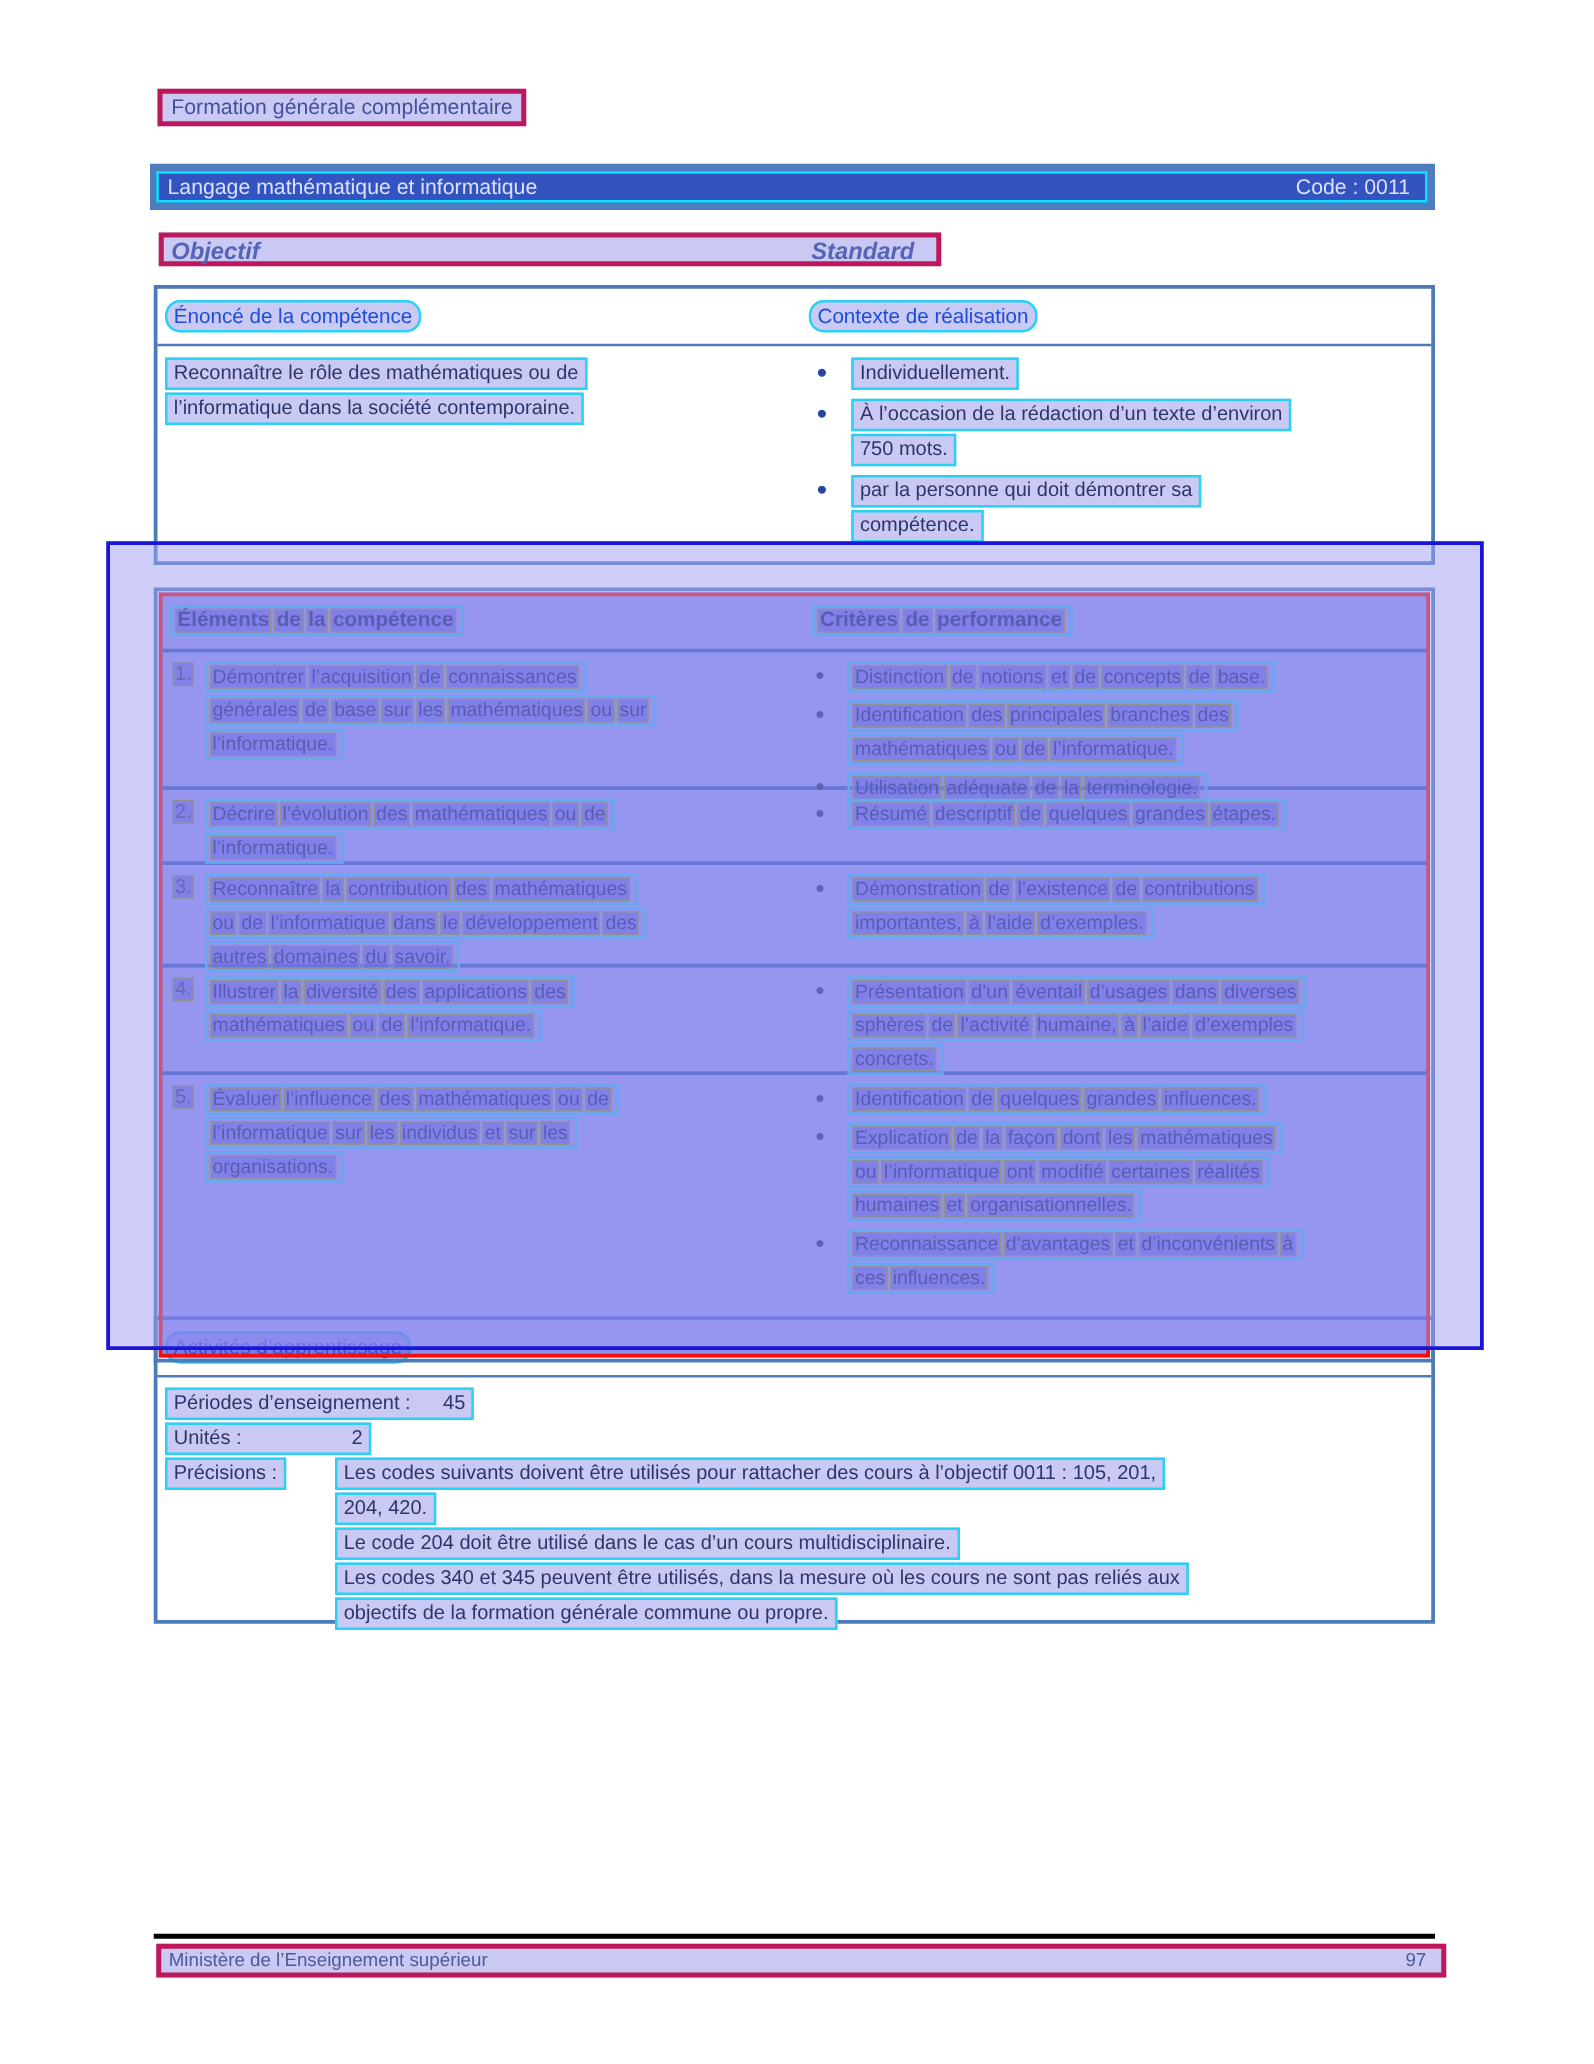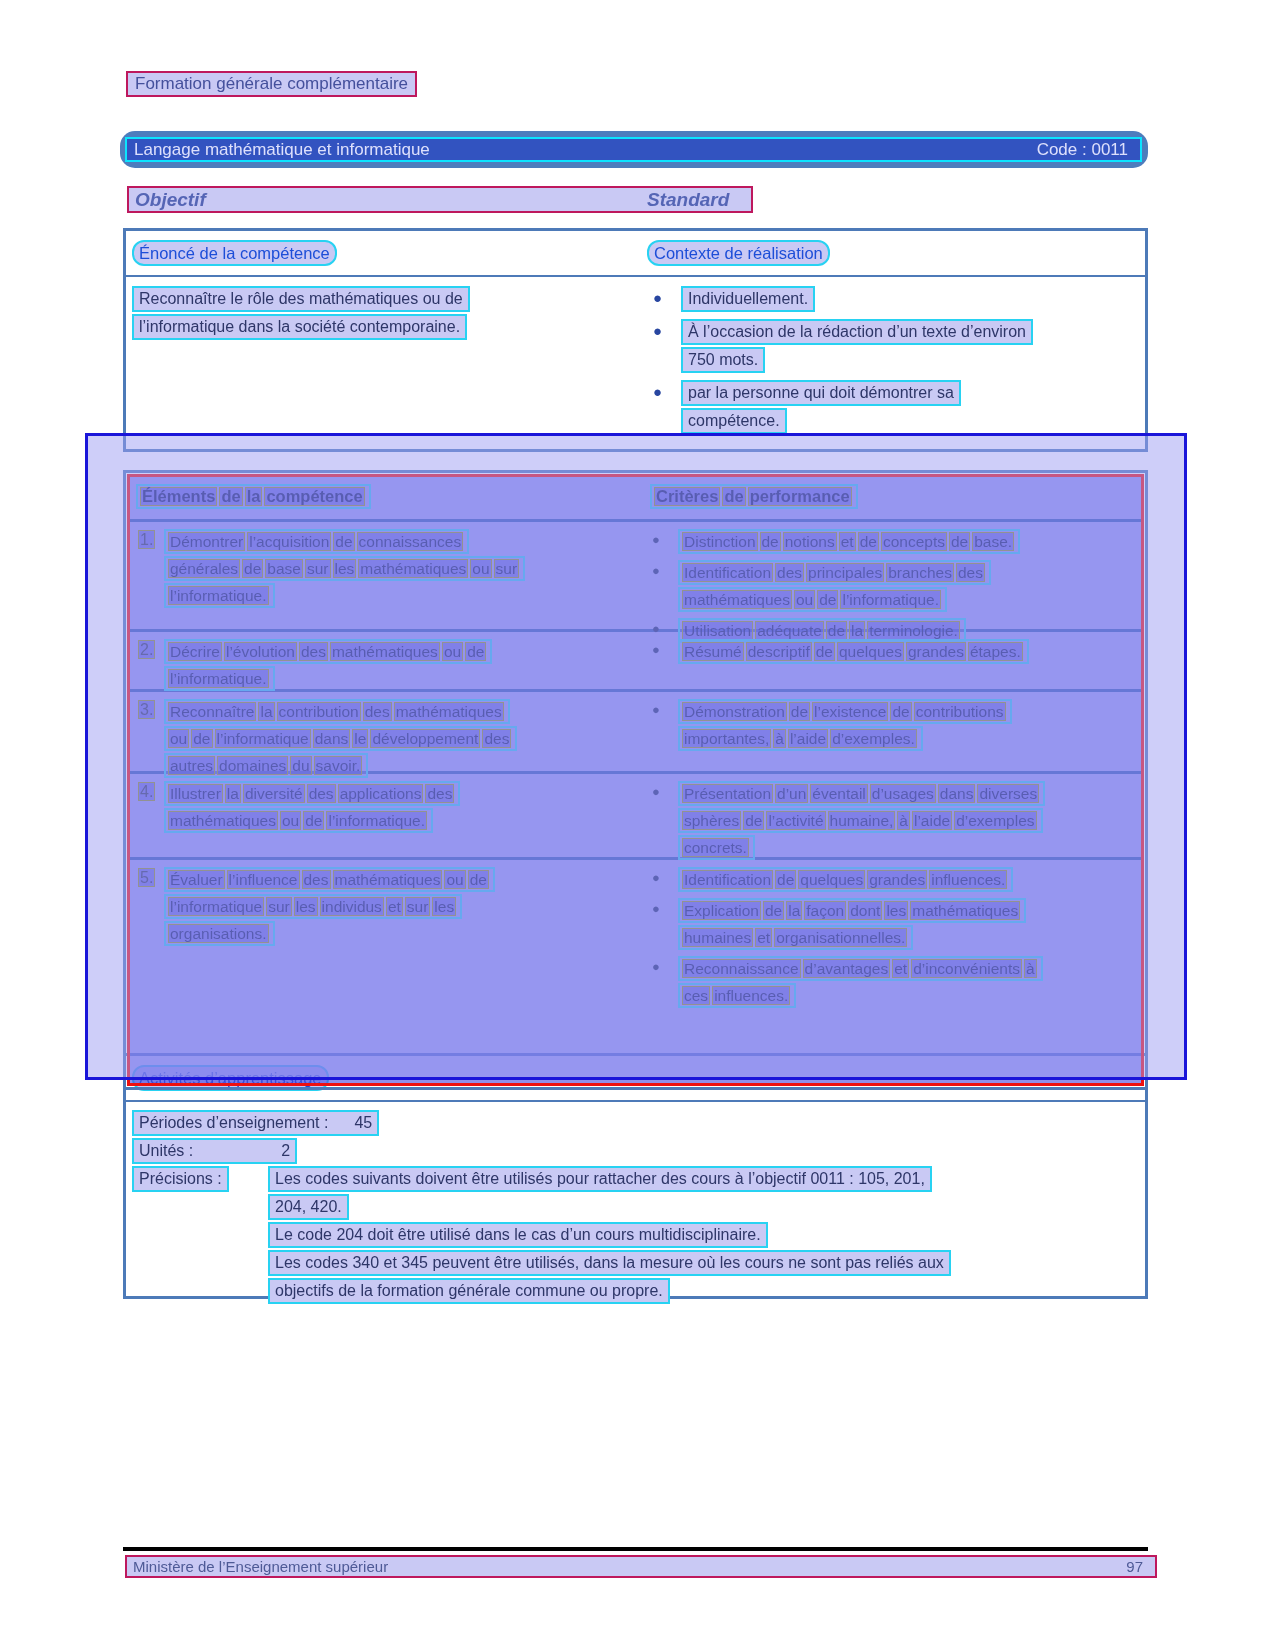--- a/index.html
+++ b/index.html
@@ -2,31 +2,31 @@
 <html><head>
 <meta charset="utf-8">
 <style>
   html,body { margin:0; padding:0; background:#ffffff; }
   .page {
     position:relative; width:1275px; height:1651px; background:#ffffff;
     font-family:"Liberation Sans", sans-serif; color:#2e3668; overflow:hidden;
   }
   
   .hl {
-    background:#c9c9f4; border:2px solid #be185d;
+    background:#c9c9f4; border:4px solid #be185d;
   }
   .hl-line {
     display:table; background:#c9c9f4; border:2px solid #28d2f2;
     padding:0 5px; margin-bottom:2px; white-space:nowrap;
     font-size:16px; line-height:22px; color:#2e3668;
   }
   
   .doc-title { position:absolute; left:126px; top:71px; font-size:17px; color:#44509c; padding:1px 7px; }
   
-  .header-bar { position:absolute; left:120px; top:131px; width:1028px; height:37px; background:#4d7dbd;border-radius:15px; }
+  .header-bar { position:absolute; left:120px; top:131px; width:1028px; height:37px; background:#4d7dbd; }
   .bar-band {
     position:absolute; left:5px; right:6px; top:6px; bottom:6px;
     background:rgba(30,50,195,0.55); border:2px solid #0ce4ff;
     display:flex; justify-content:space-between; align-items:center;
     padding:0 12px 0 7px; font-size:17px; color:#dde0fc;
   }
   
   .obj-std {
     position:absolute; left:127px; top:186px; width:626px; height:27px; box-sizing:border-box;
     font-size:19px; font-weight:bold; font-style:italic; color:#5565b5;
@@ -407,20 +407,28 @@
                   <div class="w-line">
                     <span class="word">Explication</span>
                     <span class="word">de</span>
                     <span class="word">la</span>
                     <span class="word">façon</span>
                     <span class="word">dont</span>
                     <span class="word">les</span>
                     <span class="word">mathématiques</span>
                   </div>
                   <div class="w-line">
+                    <span class="word">ou</span>
+                    <span class="word">l’informatique</span>
+                    <span class="word">ont</span>
+                    <span class="word">modifié</span>
+                    <span class="word">certaines</span>
+                    <span class="word">réalités</span>
+                  </div>
+                  <div class="w-line">
                     <span class="word">humaines</span>
                     <span class="word">et</span>
                     <span class="word">organisationnelles.</span>
                   </div>
                 </div>
               </div>
               <div class="crit">
                 <span class="b2dot">●</span>
                 <div>
                   <div class="w-line">

